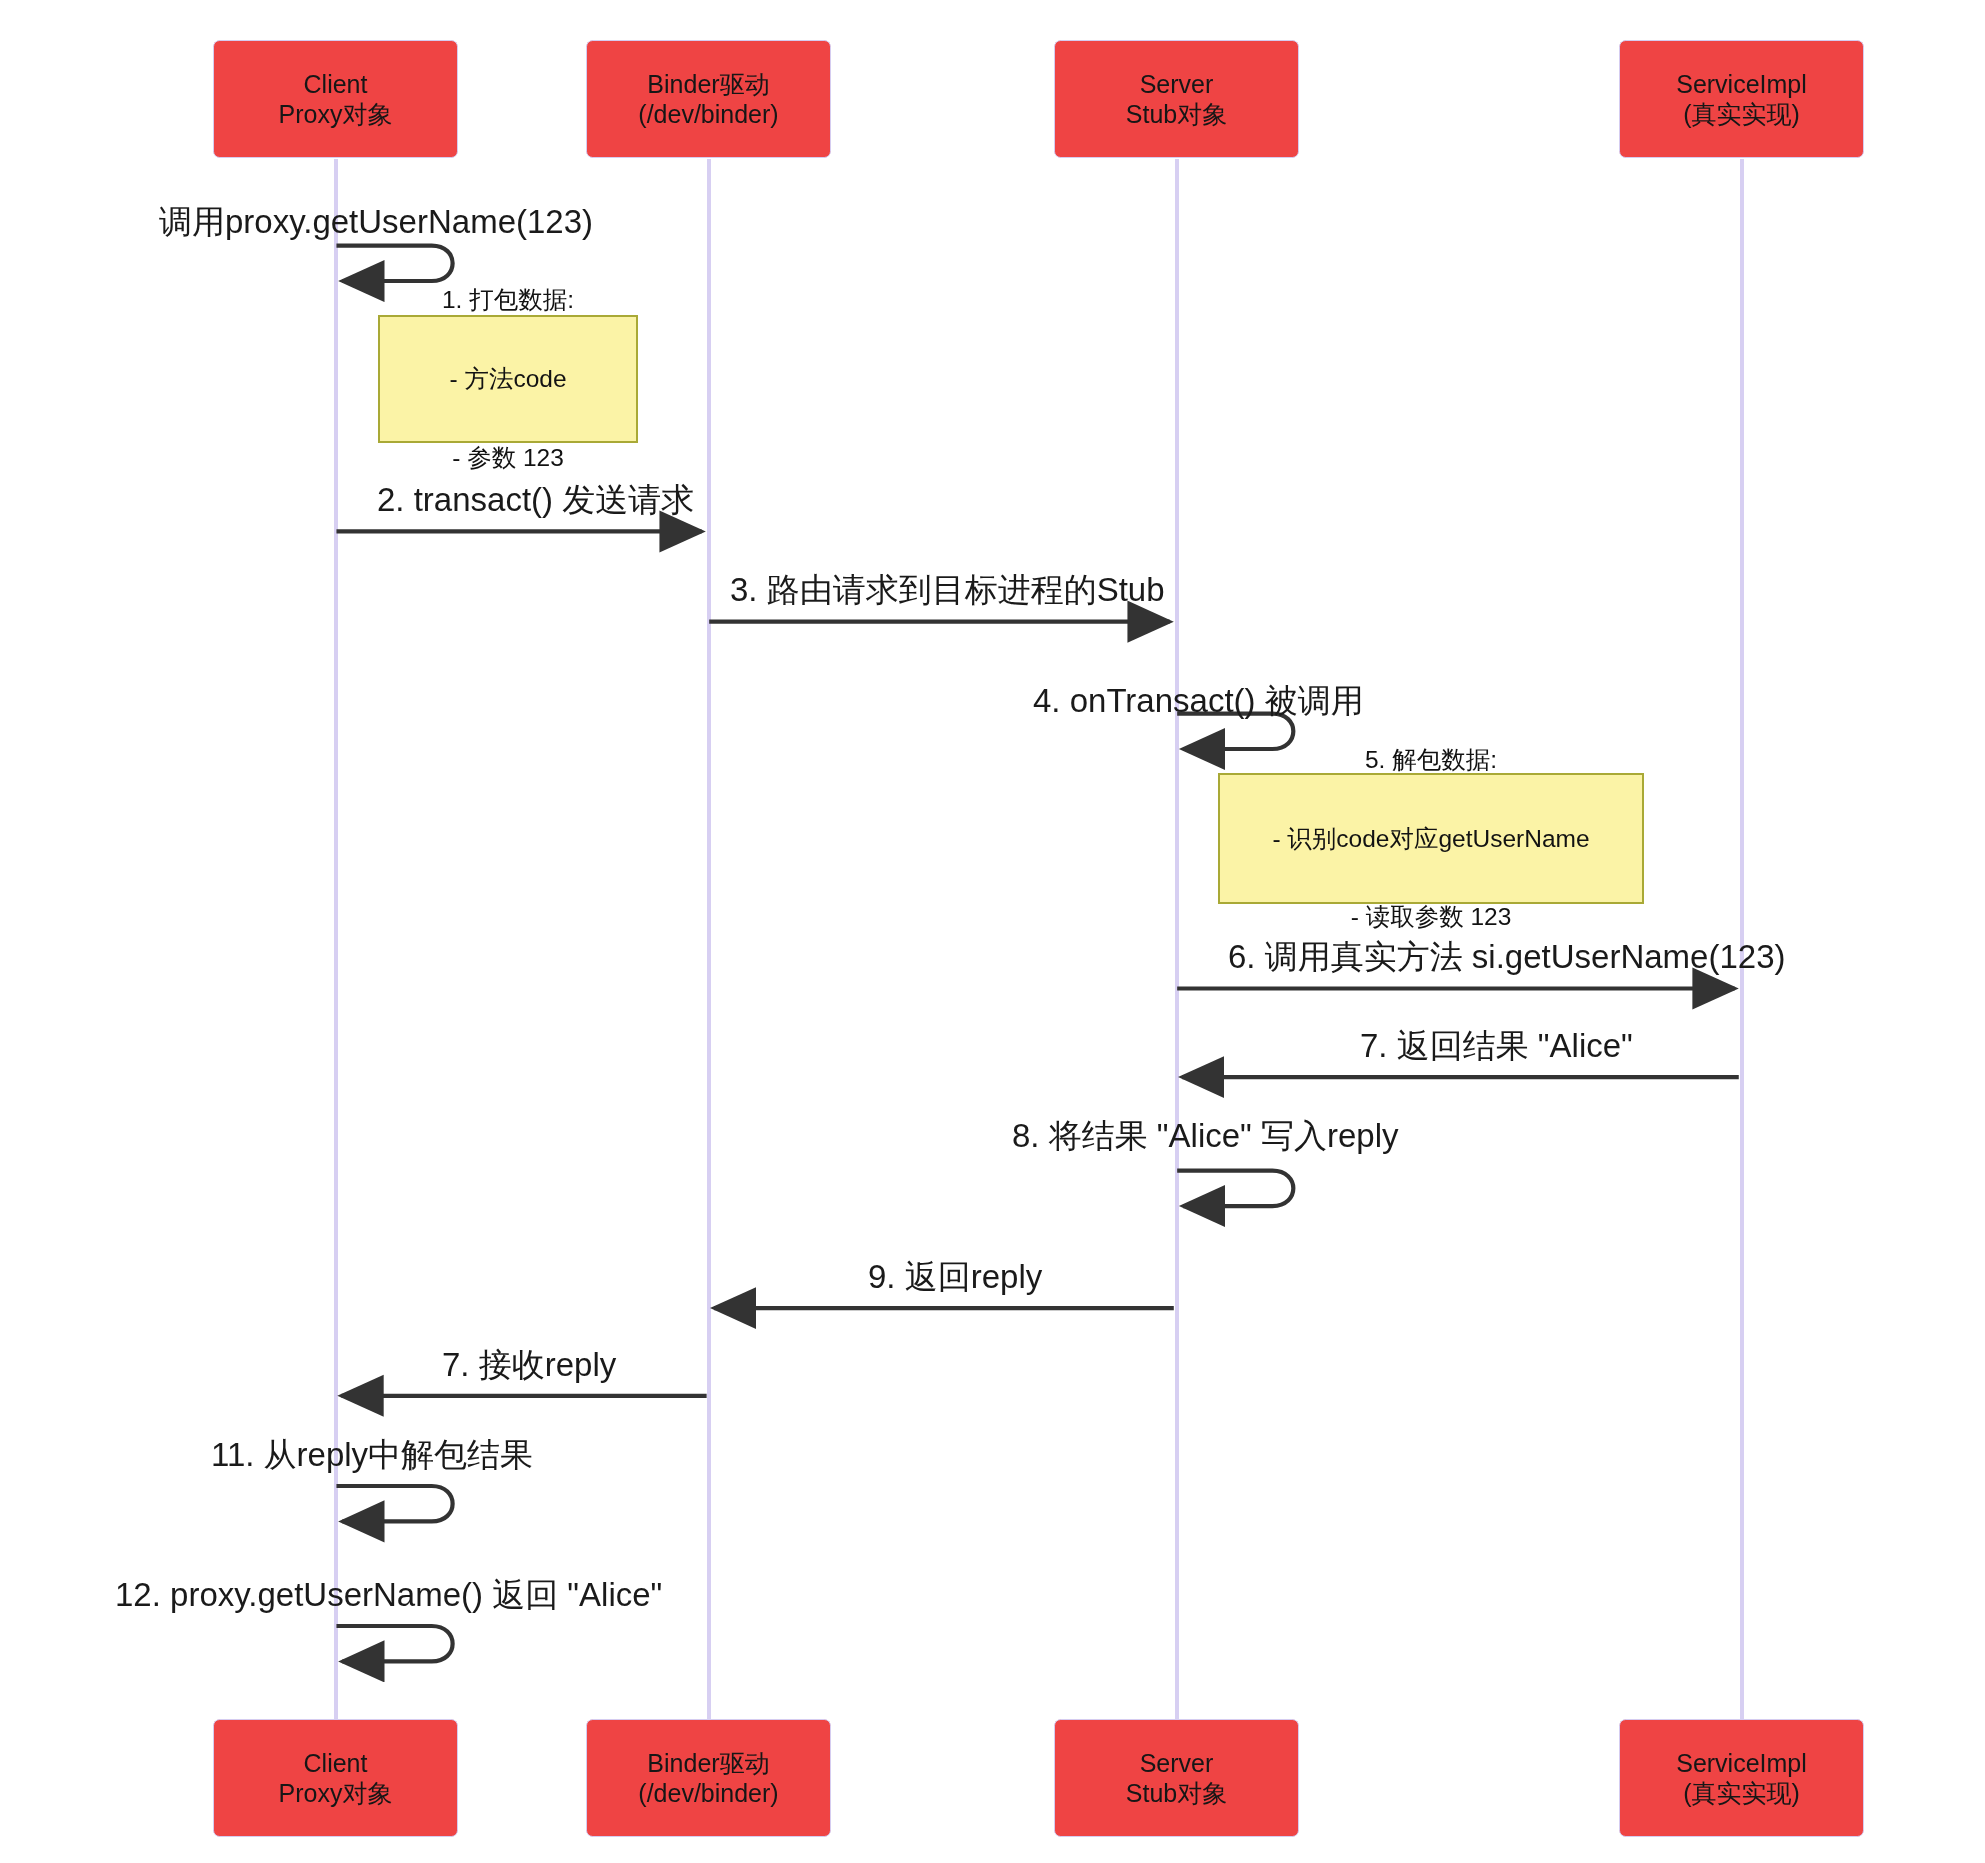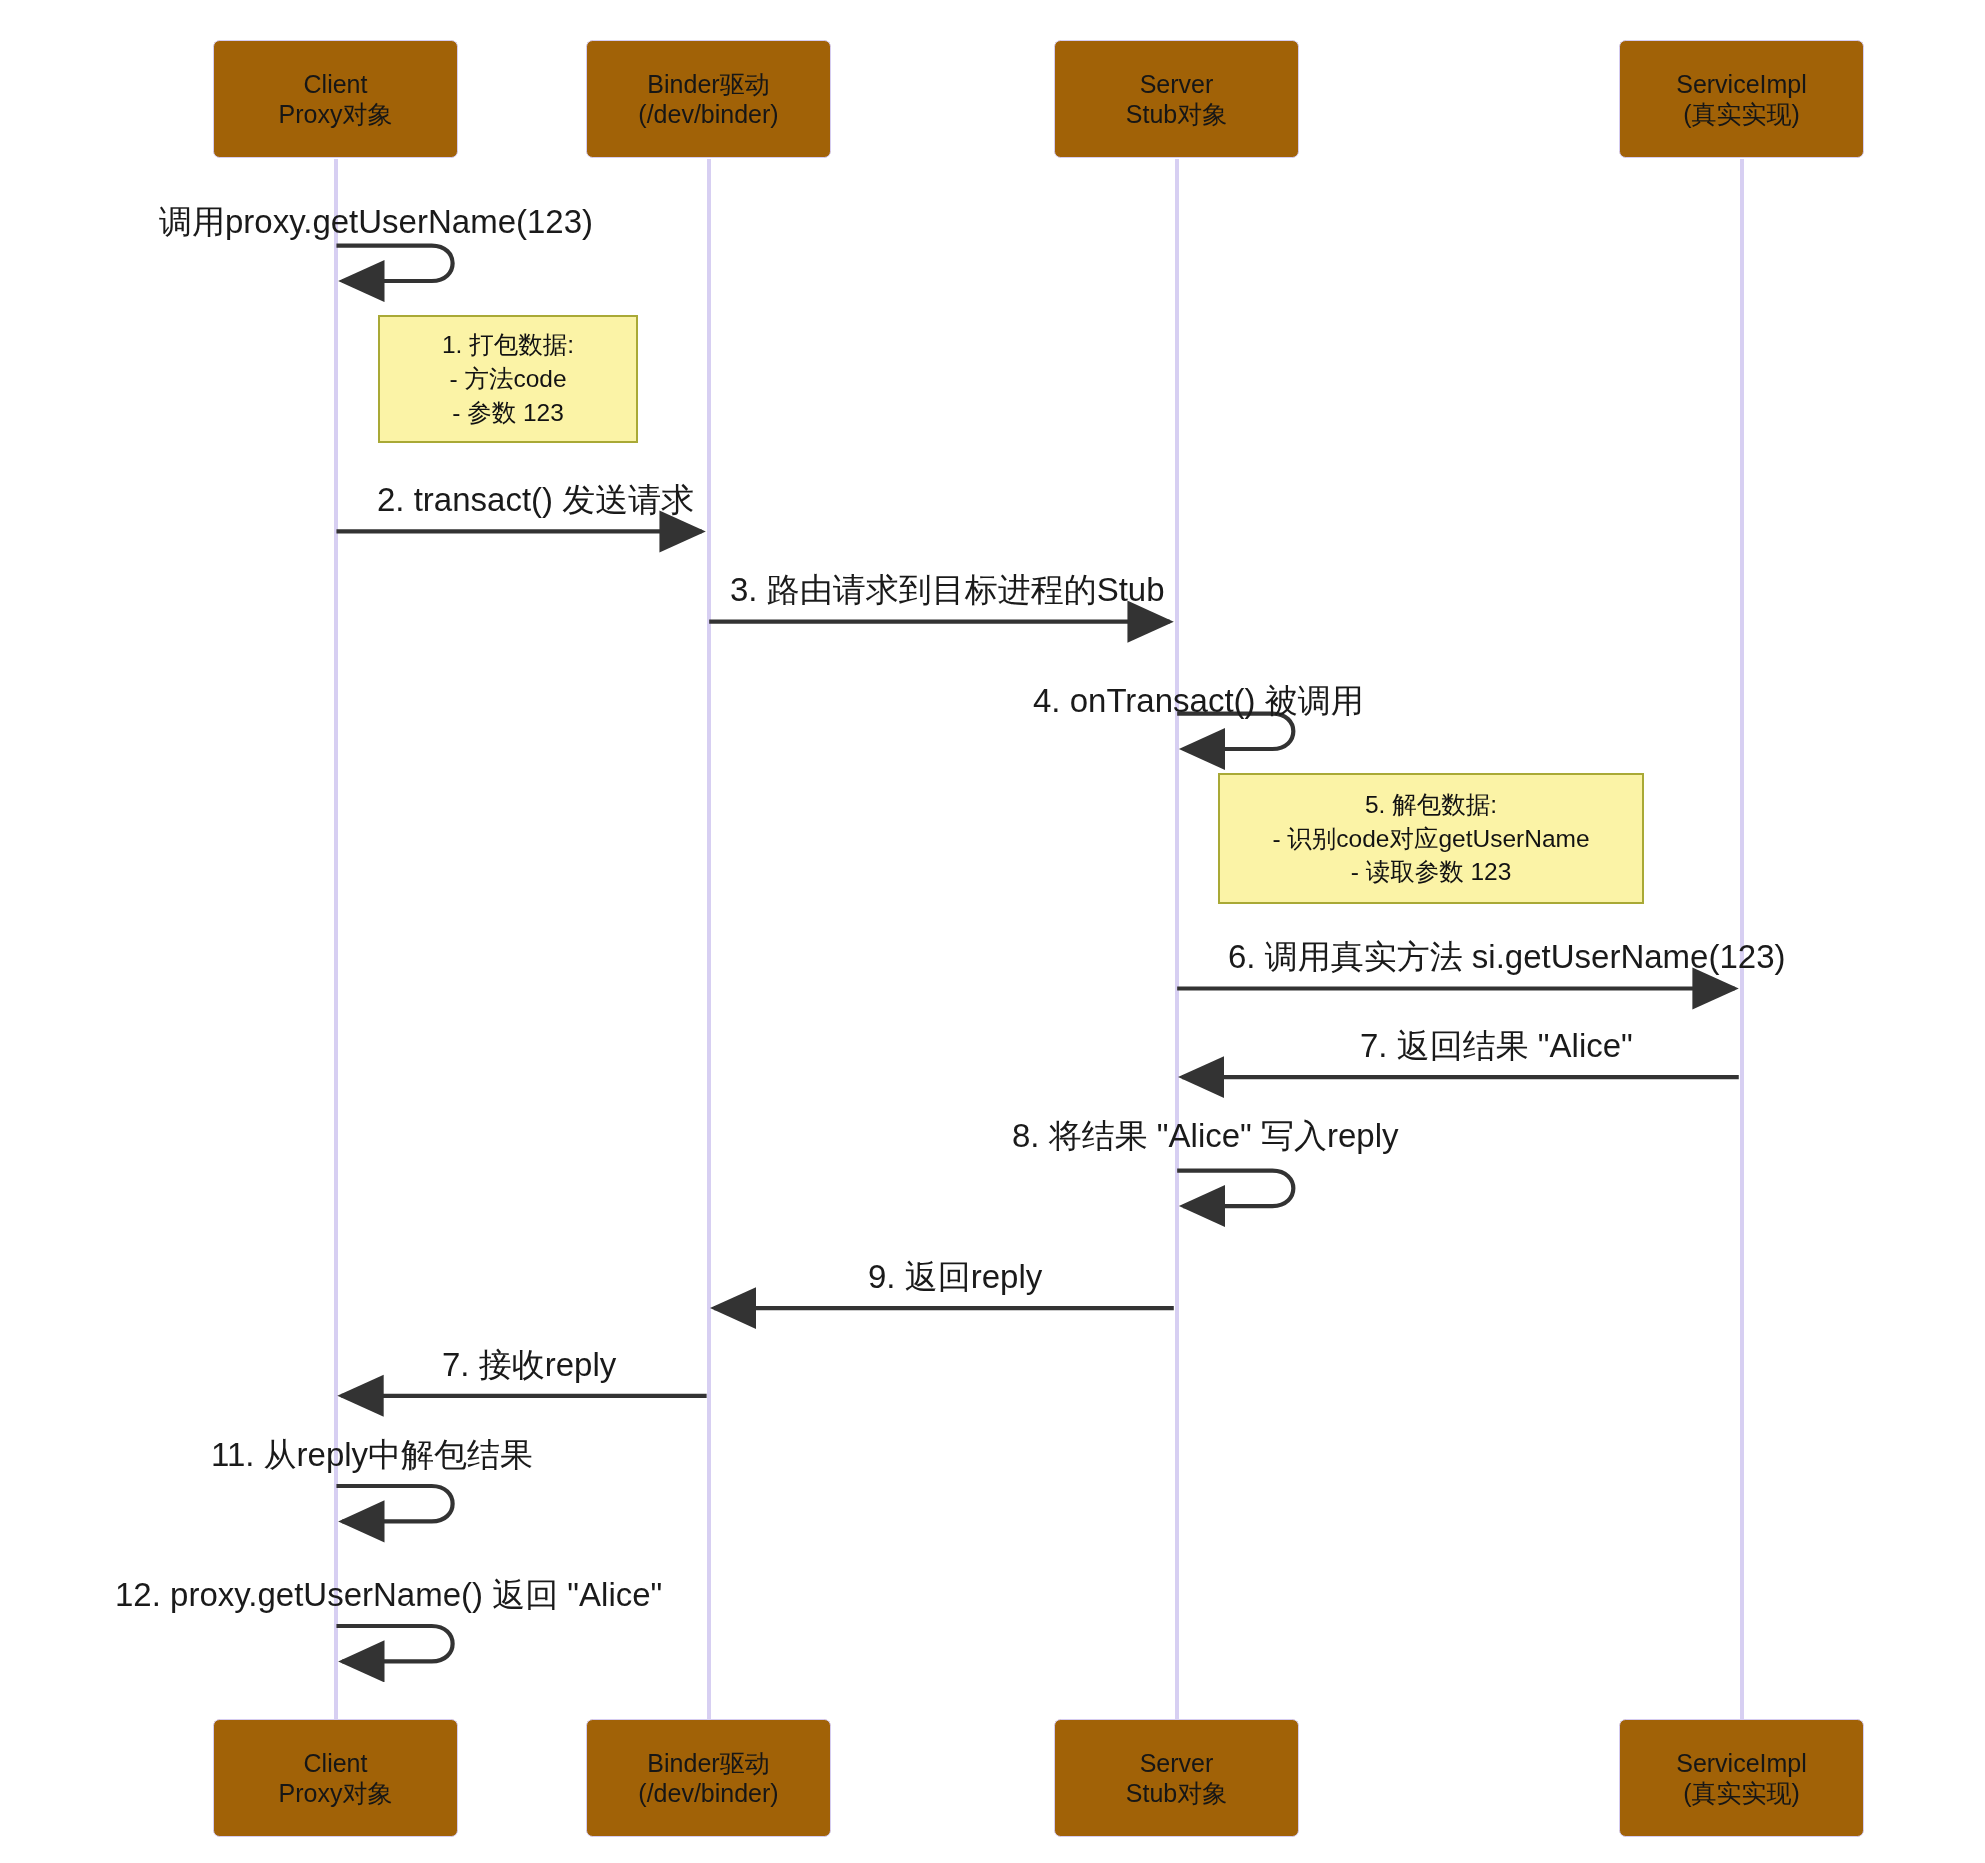--- a/index.html
+++ b/index.html
@@ -19,21 +19,21 @@
     overflow: hidden;
   }
   .lifeline {
     position: absolute;
     width: 4.2px;
     background: #d7cff2;
   }
   .participant-box {
     position: absolute;
     box-sizing: border-box;
-    background: #a16207;
+    background: #ef4444;
     border: 1.7px solid #d5ccf0;
     border-radius: 6.7px;
     display: flex;
     flex-direction: column;
     align-items: center;
     justify-content: center;
     line-height: 1.22;
     font-size: 25px;
     color: #161616;
     text-align: center;
@@ -48,20 +48,21 @@
     background: #fbf3a6;
     border: 2.5px solid #a9a936;
     display: flex;
     flex-direction: column;
     align-items: center;
     justify-content: center;
     font-size: 24.5px;
     line-height: 1.38;
     color: #121212;
     text-align: center;
+    gap: 45px;
   }
   .note-box .nline { display: block; white-space: nowrap; }
   .msg-label {
     position: absolute;
     font-size: 33px;
     color: #1a1a1a;
     white-space: nowrap;
     line-height: 1;
   }
   .arrow-svg {

